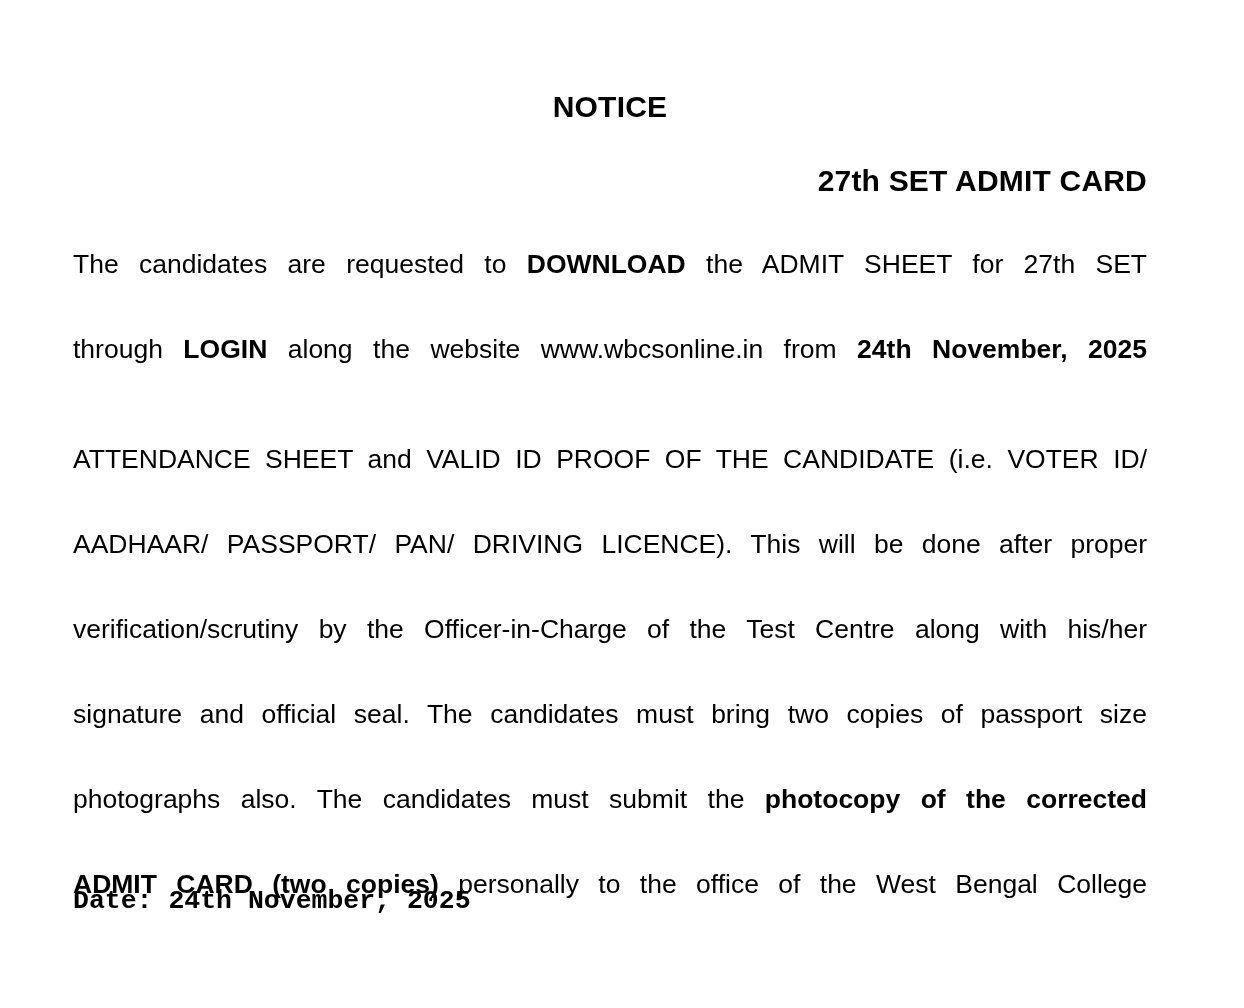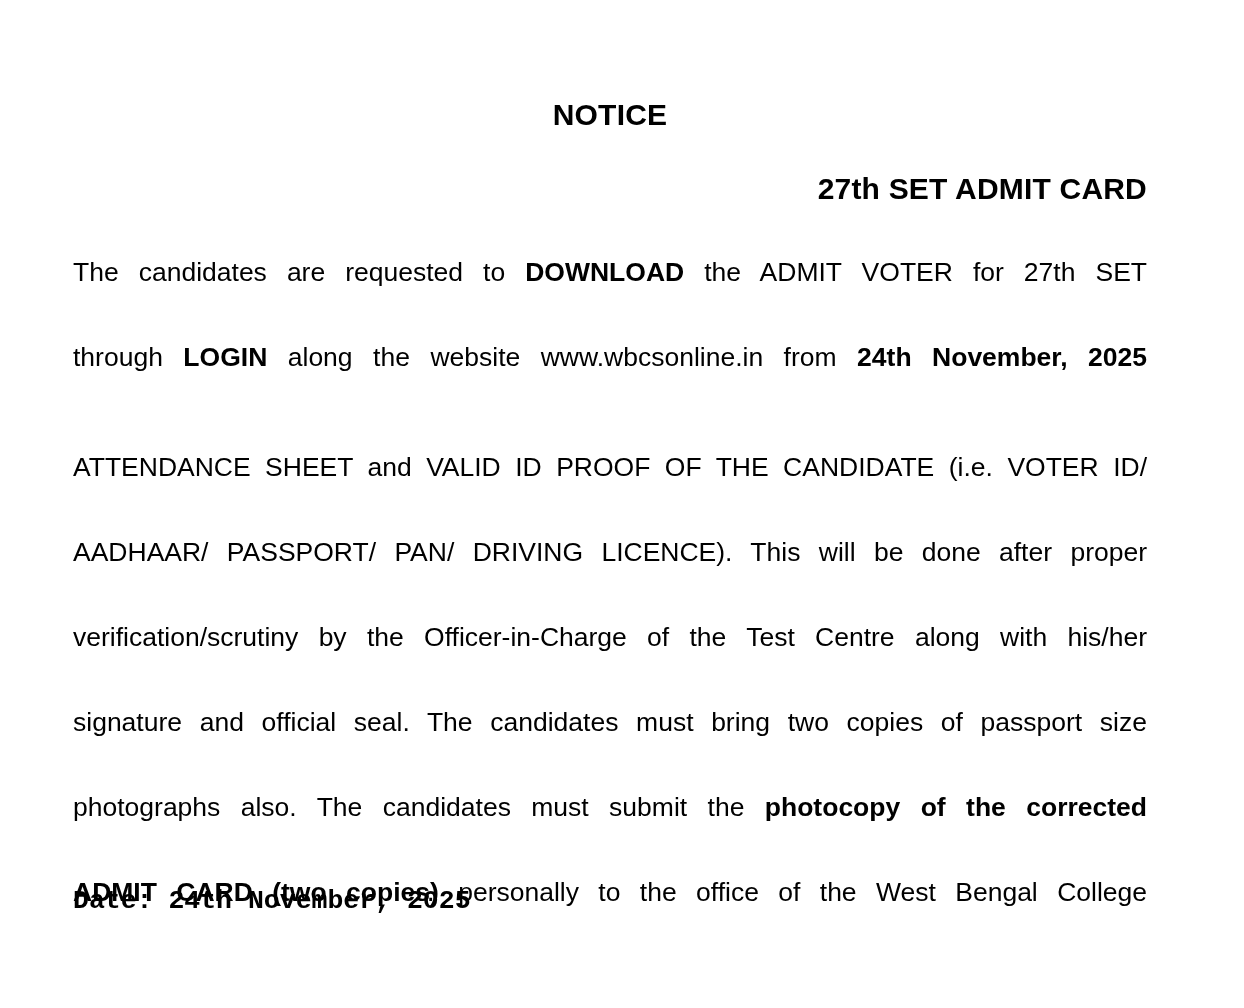--- a/index.html
+++ b/index.html
@@ -33,21 +33,21 @@
   
   .heading-block {
     padding-top: 92px;
   }
   .h-notice {
     text-align: center;
     font-size: 30px;
     font-weight: bold;
     line-height: 1.0;
     letter-spacing: 0.2px;
-    margin: 8px;
+    margin: 0;
   }
   .h-subject {
     text-align: right;
     font-size: 30px;
     font-weight: bold;
     line-height: 1.0;
     letter-spacing: 0.2px;
     margin: 44px 0 0 0;
   }
 
@@ -115,21 +115,21 @@
 <div class="page">
 
   <div class="content">
 
     <div class="heading-block">
       <div class="h-notice">NOTICE</div>
       <div class="h-subject">27th SET ADMIT CARD</div>
     </div>
 
     <div class="para p1">
-      <span class="ln"><span>The candidates are requested to </span><b>DOWNLOAD</b><span> the ADMIT VOTER for 27th SET</span></span>
+      <span class="ln"><span>The candidates are requested to </span><b>DOWNLOAD</b><span> the ADMIT SHEET for 27th SET</span></span>
       <span class="ln"><span>through </span><b>LOGIN</b><span> along the website www.wbcsonline.in from </span><b>24th November, 2025</b></span>
     </div>
 
     <div class="para p2">
       <span class="ln">ATTENDANCE SHEET and VALID ID PROOF OF THE CANDIDATE (i.e. VOTER ID/</span>
       <span class="ln">AADHAAR/ PASSPORT/ PAN/ DRIVING LICENCE). This will be done after proper</span>
       <span class="ln">verification/scrutiny by the Officer-in-Charge of the Test Centre along with his/her</span>
       <span class="ln">signature and official seal. The candidates must bring two copies of passport size</span>
       <span class="ln"><span>photographs also. The candidates must submit the </span><b>photocopy of the corrected</b></span>
       <span class="ln"><b>ADMIT CARD (two copies)</b><span> personally to the office of the West Bengal College</span></span>

